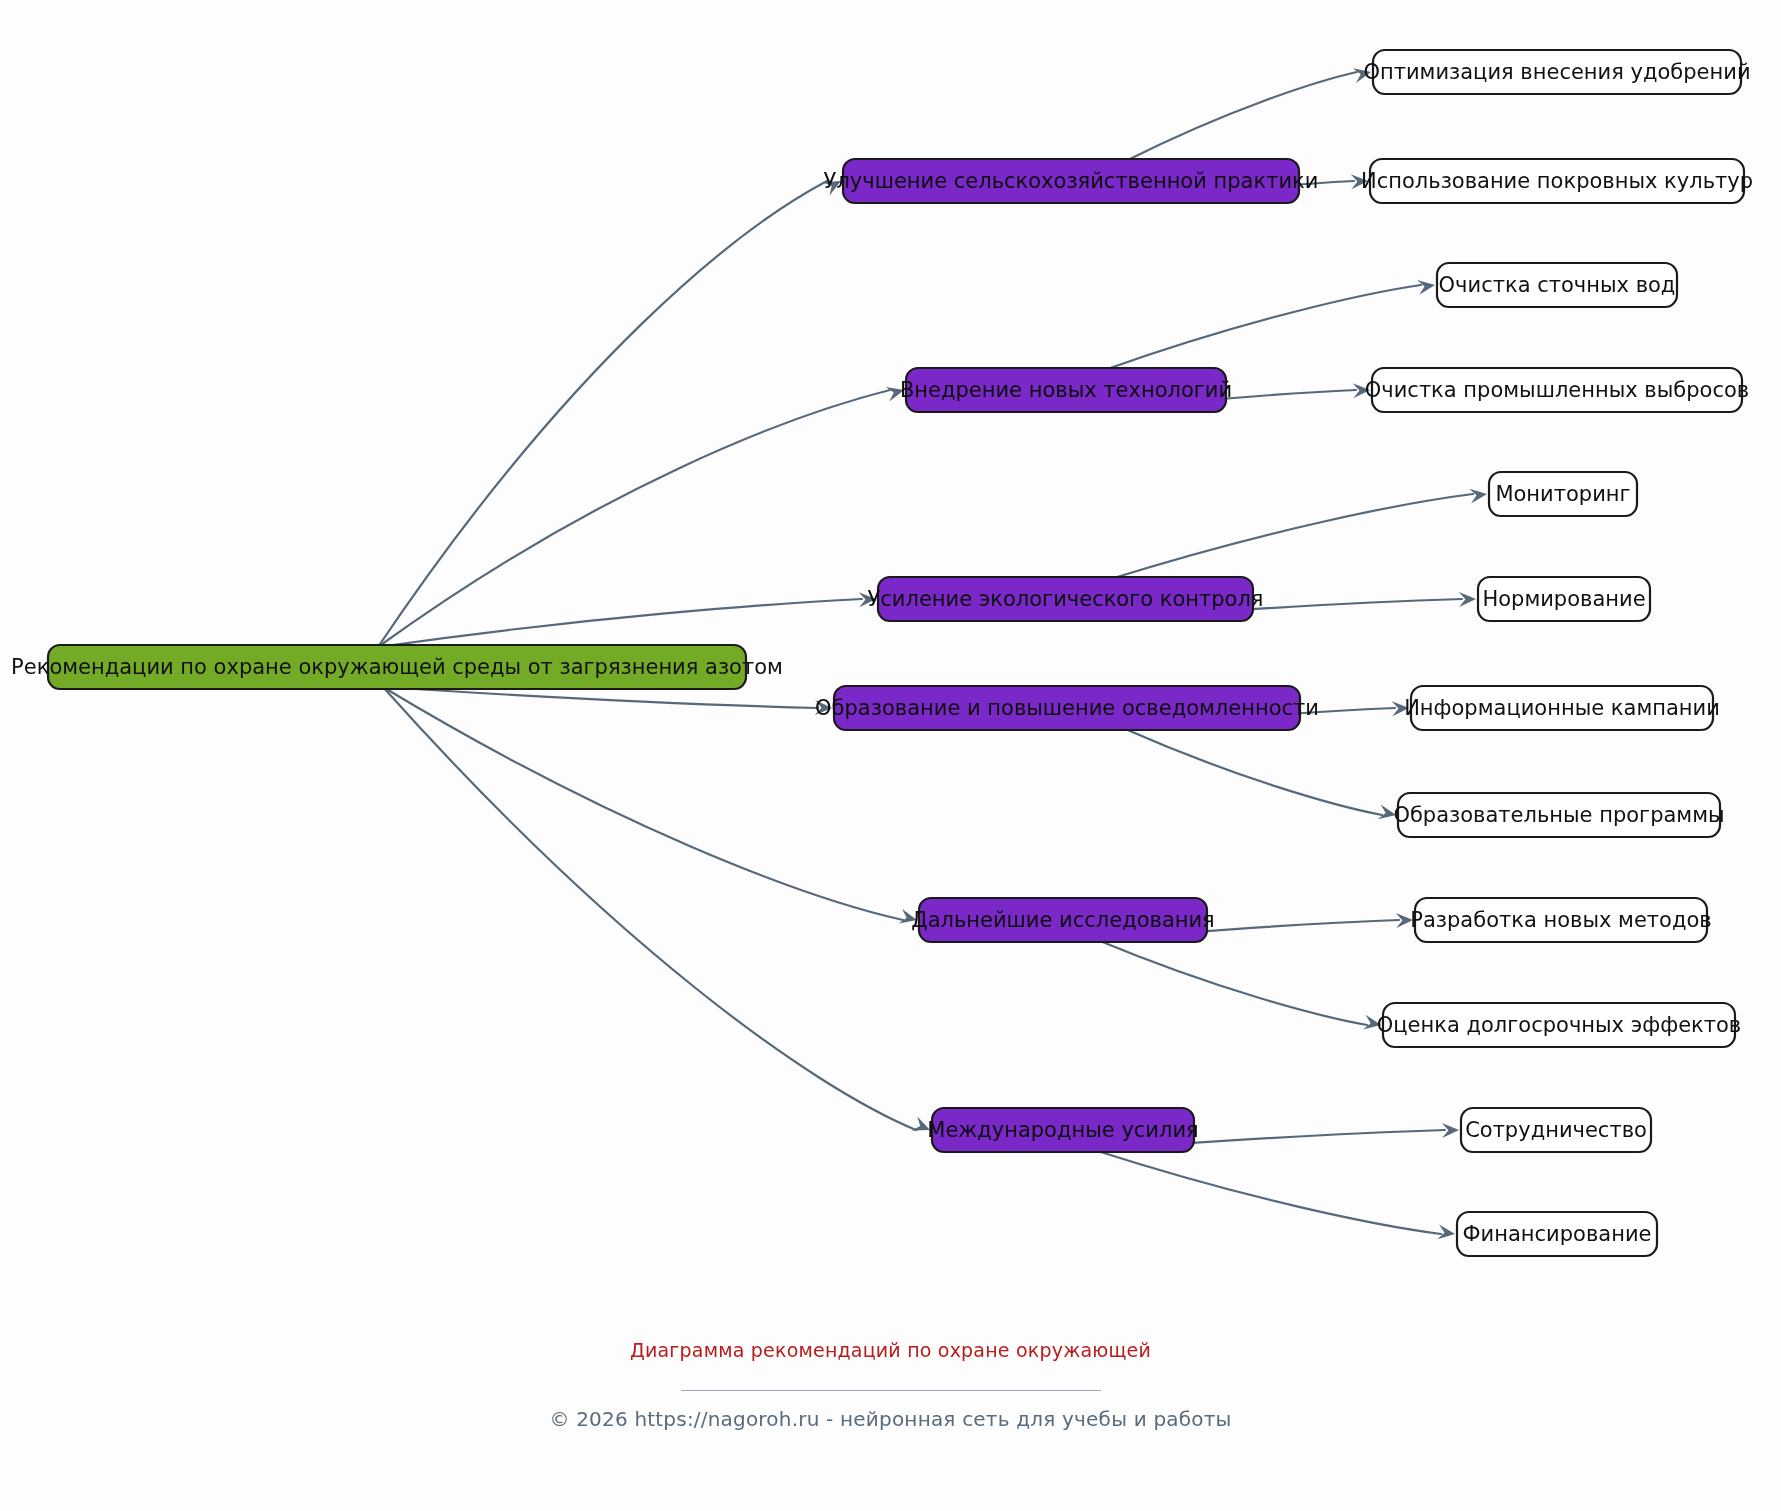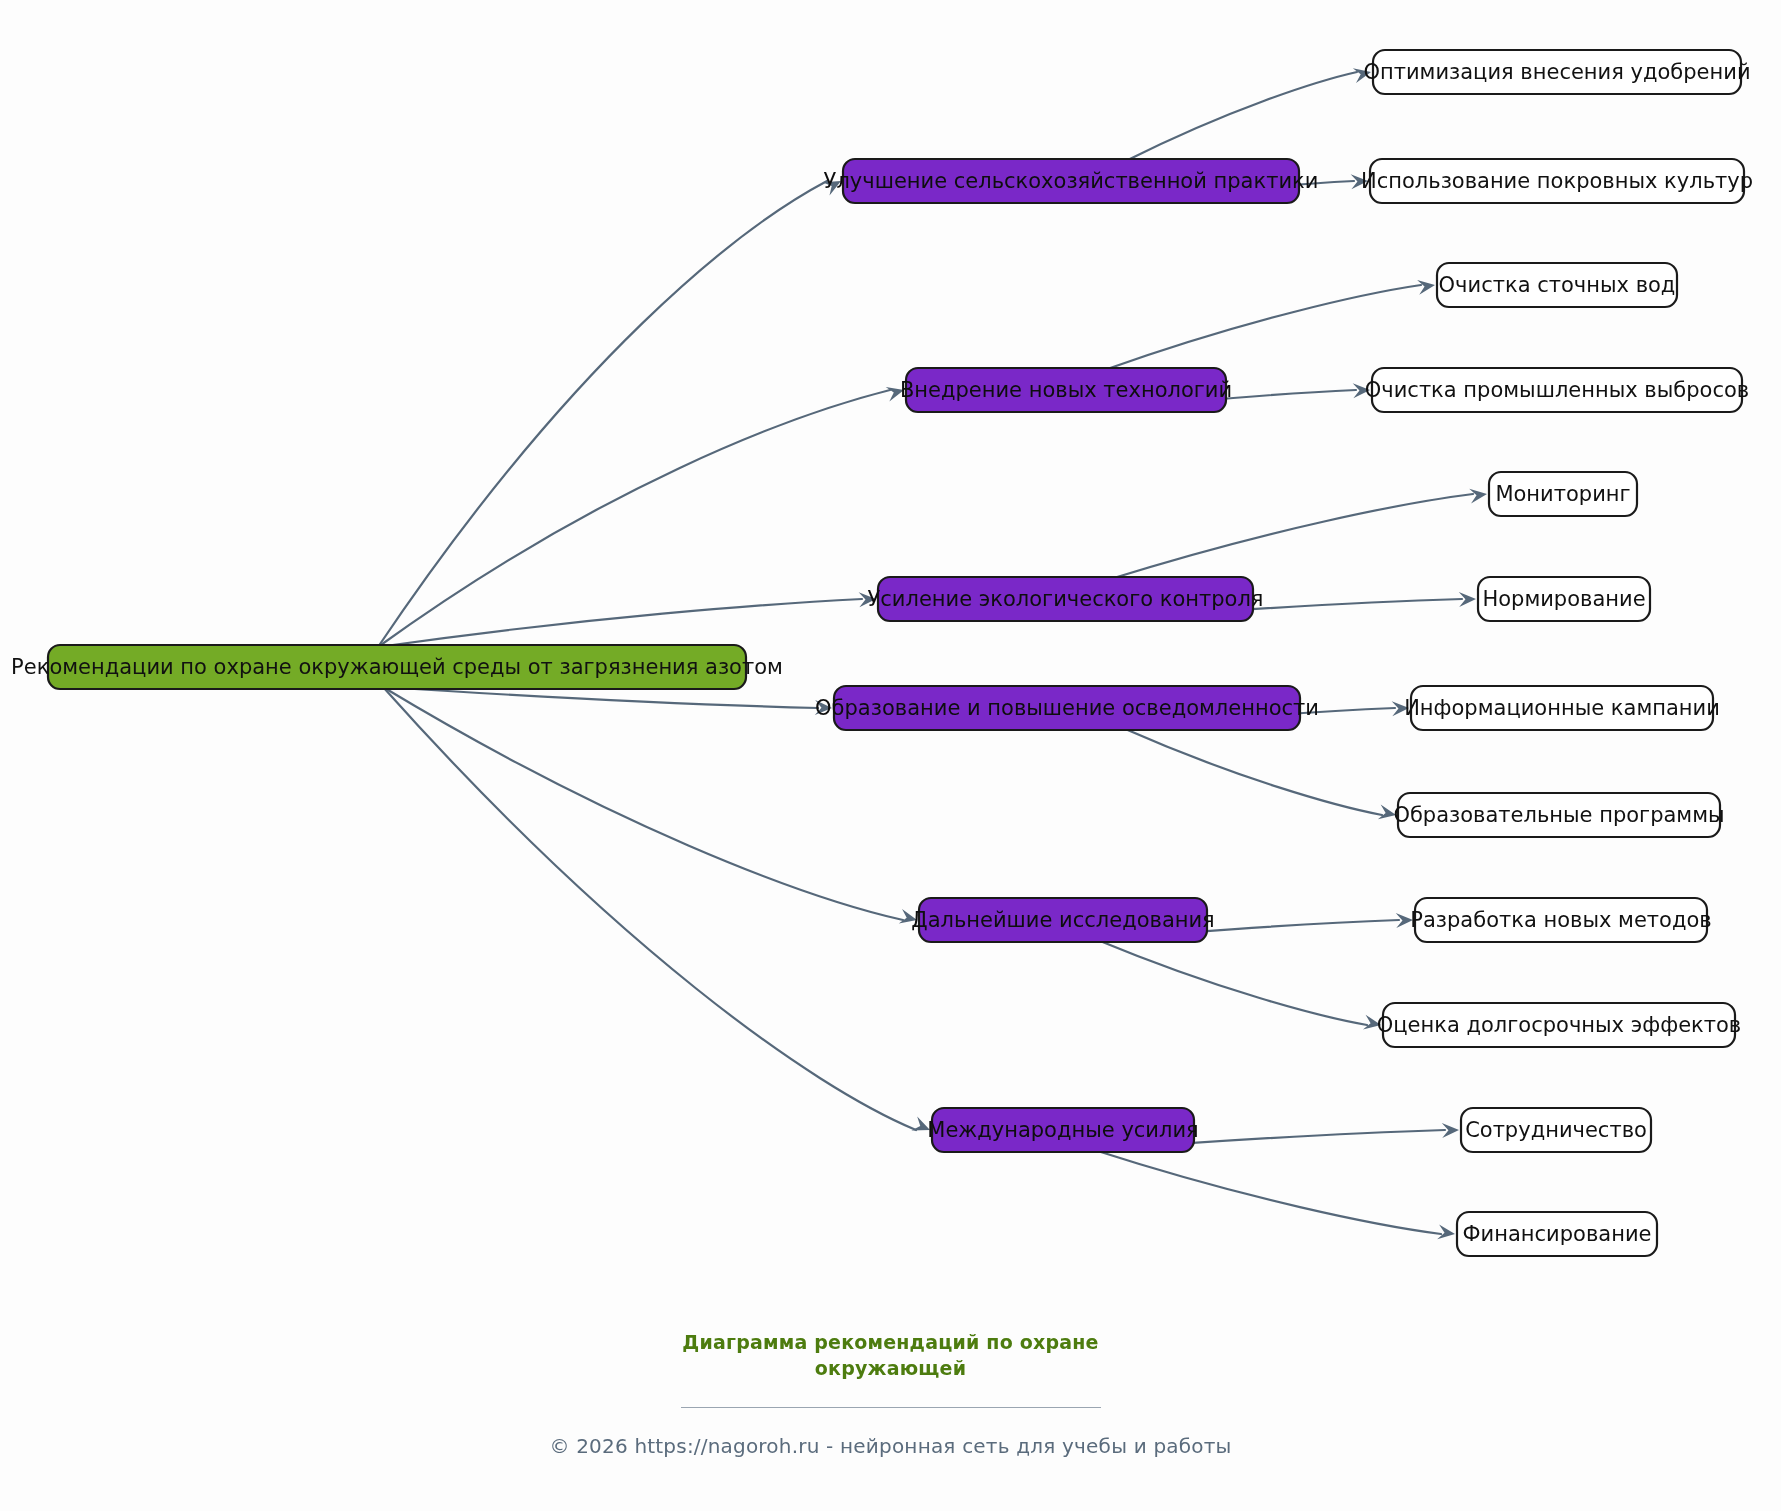--- a/index.html
+++ b/index.html
@@ -65,35 +65,35 @@
   .footer {
     position: absolute;
     left: 0;
     right: 0;
     top: 1330px;
     text-align: center;
     font-family: "DejaVu Sans", sans-serif;
   }
   .footer-title {
     font-size: 19px;
-    font-weight: bold;
-    color: #4d7c0f;
+    font-weight: normal;
+    color: #b91c1c;
     line-height: 1.35;
     letter-spacing: 0.2px;
-    margin: 0 auto;
+    margin: 8px auto;
     width: 560px;
   }
   .footer-rule {
     width: 420px;
     height: 1px;
     background: #9aa5b1;
     margin: 26px auto 0 auto;
   }
   .footer-credit {
-    margin-top: 26px;
+    margin-top: 16px;
     font-size: 20px;
     color: #5a6b7c;
     letter-spacing: 0.2px;
   }
 </style>
 </head>
 <body>
 
 <div id="diagram-root">
   <svg class="mindmap" viewBox="0 0 1781 1511">

